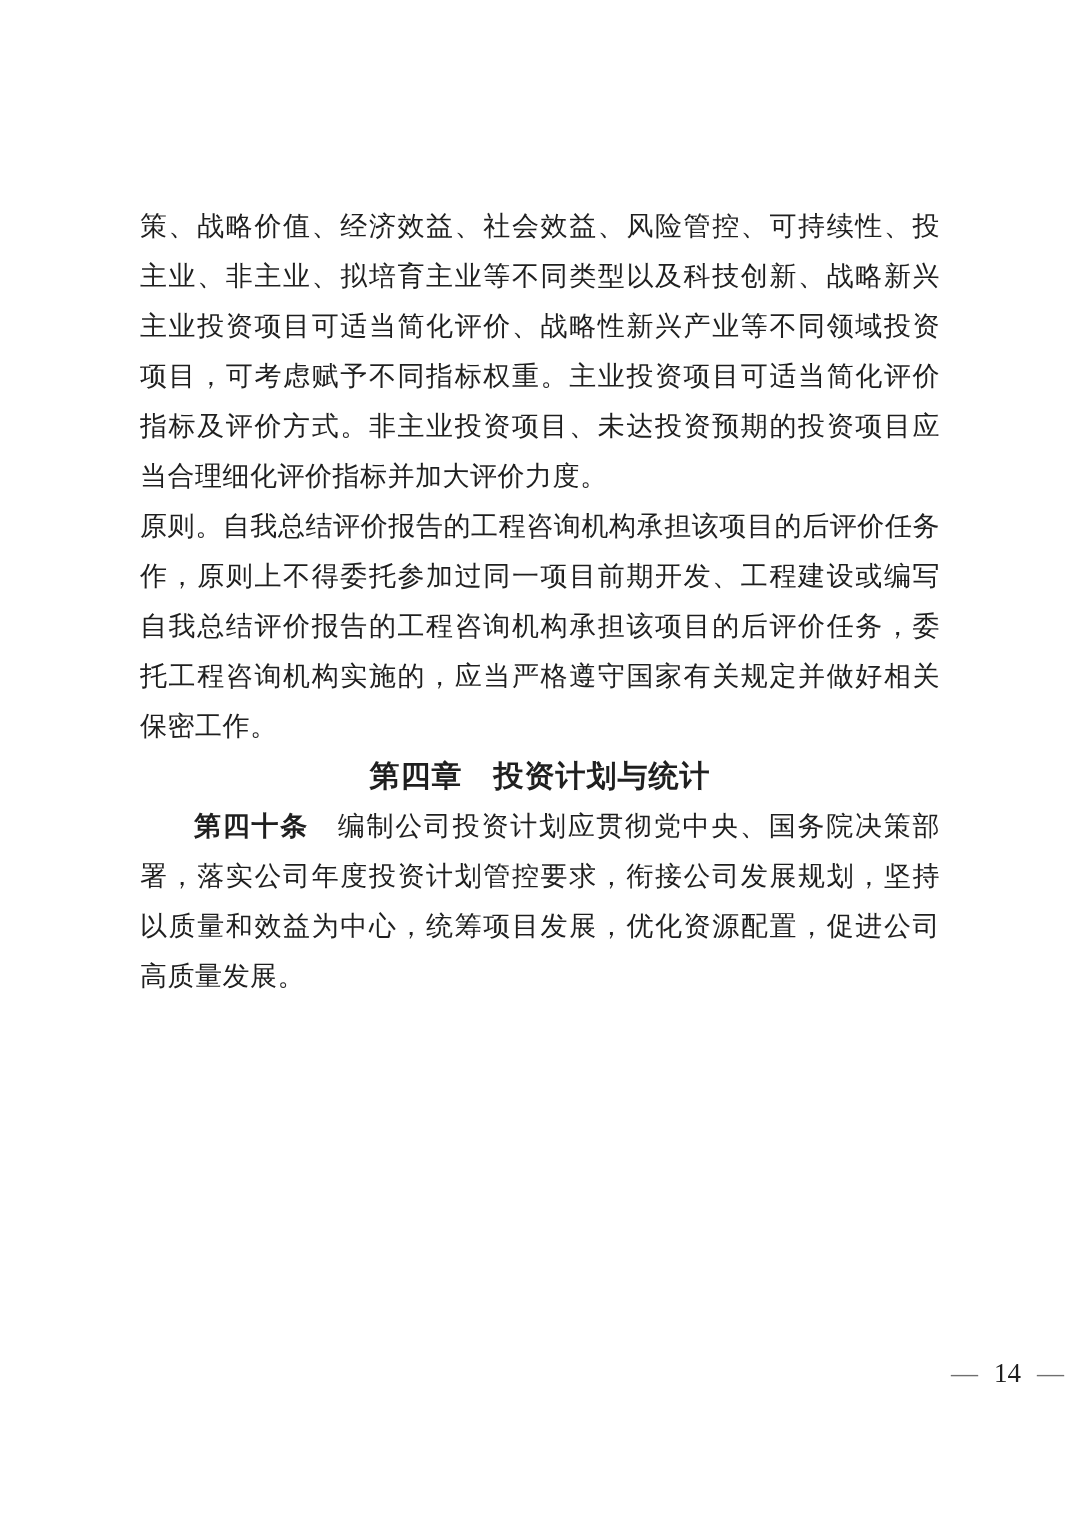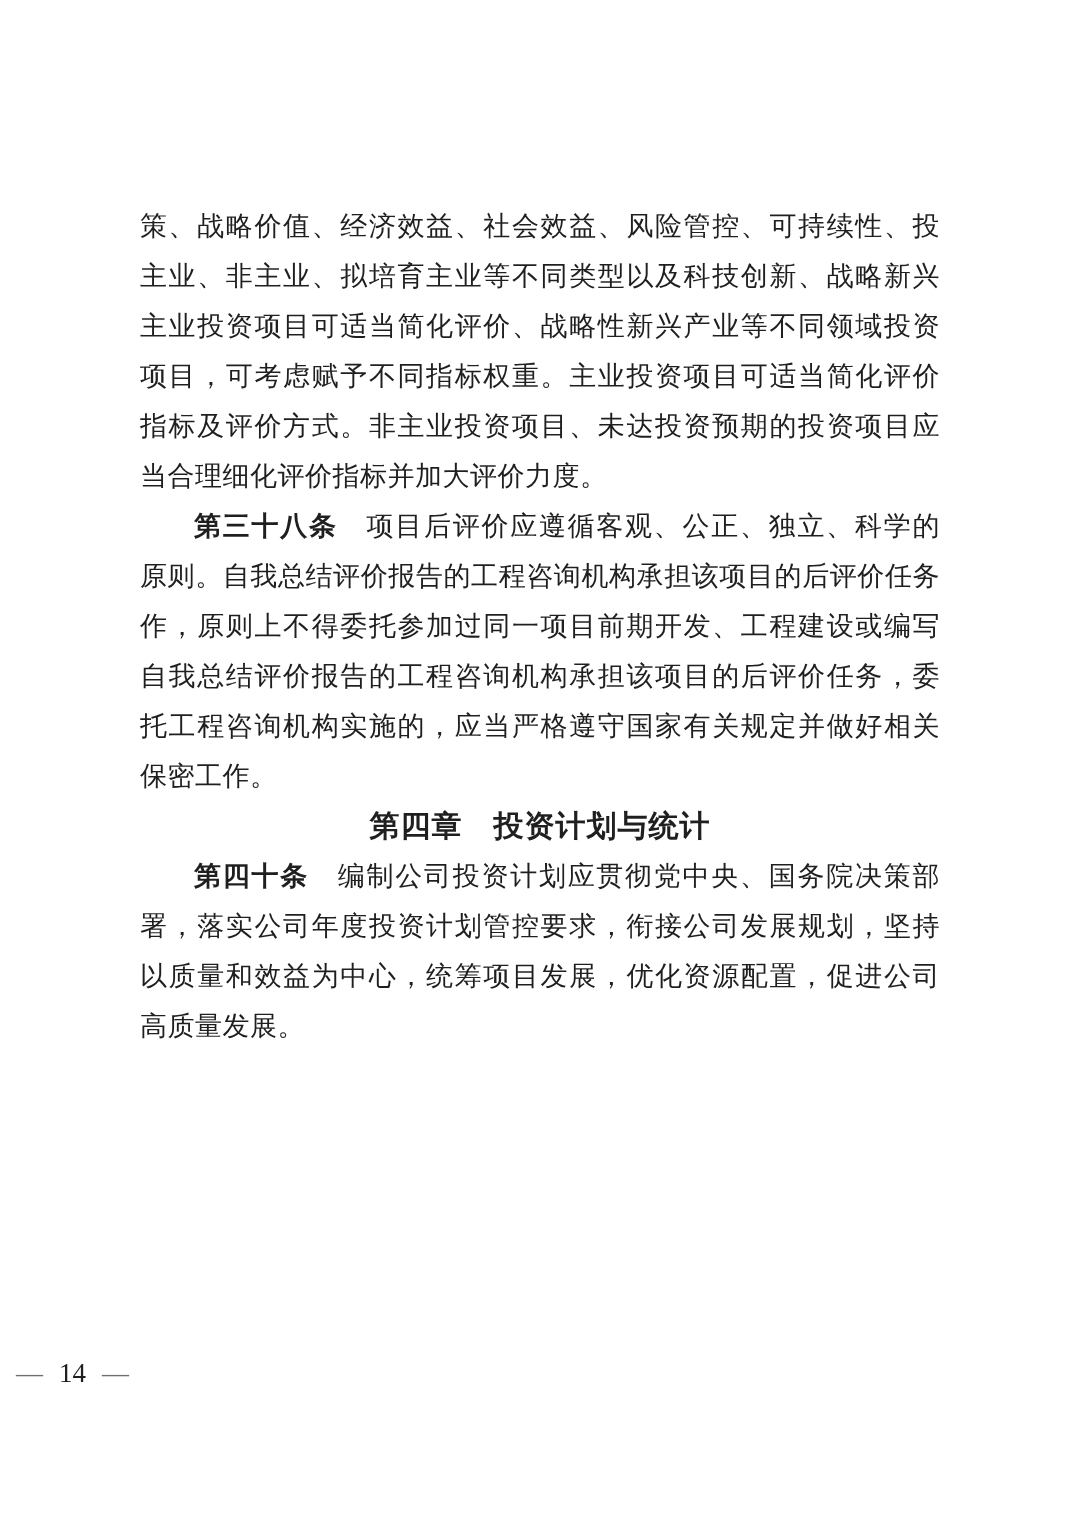--- a/index.html
+++ b/index.html
@@ -43,21 +43,21 @@
     font-size: 30px;
     text-align: right;
     text-align-last: center;
     letter-spacing: 1px;
   }
   .footer {
     position: absolute;
     left: 0;
     top: 1358px;
     width: 1080px;
-    text-align: left;
+    text-align: right;
     font-size: 27px;
     color: #1f1f1f;
   }
   .footer .dash {
     color: #6f6f6f;
     margin: 0 16px;
     letter-spacing: 0;
   }
 </style>
 </head>
@@ -68,23 +68,20 @@
   <div>
     <div class="line">策、战略价值、经济效益、社会效益、风险管控、可持续性、投</div>
     <div class="line">主业、非主业、拟培育主业等不同类型以及科技创新、战略新兴</div>
     <div class="line">主业投资项目可适当简化评价、战略性新兴产业等不同领域投资</div>
     <div class="line">项目，可考虑赋予不同指标权重。主业投资项目可适当简化评价</div>
     <div class="line">指标及评价方式。非主业投资项目、未达投资预期的投资项目应</div>
     <div class="line last">当合理细化评价指标并加大评价力度。</div>
   </div>
 
   <div>
-    <div class="line indent">
-      <span class="lead">第三十八条</span><span>　项目后评价应遵循客观、公正、独立、科学的</span>
-    </div>
     <div class="line">原则。自我总结评价报告的工程咨询机构承担该项目的后评价任务</div>
     <div class="line">作，原则上不得委托参加过同一项目前期开发、工程建设或编写</div>
     <div class="line">自我总结评价报告的工程咨询机构承担该项目的后评价任务，委</div>
     <div class="line">托工程咨询机构实施的，应当严格遵守国家有关规定并做好相关</div>
     <div class="line last">保密工作。</div>
   </div>
 
 
   <div class="line heading">第四章　投资计划与统计</div>
 

